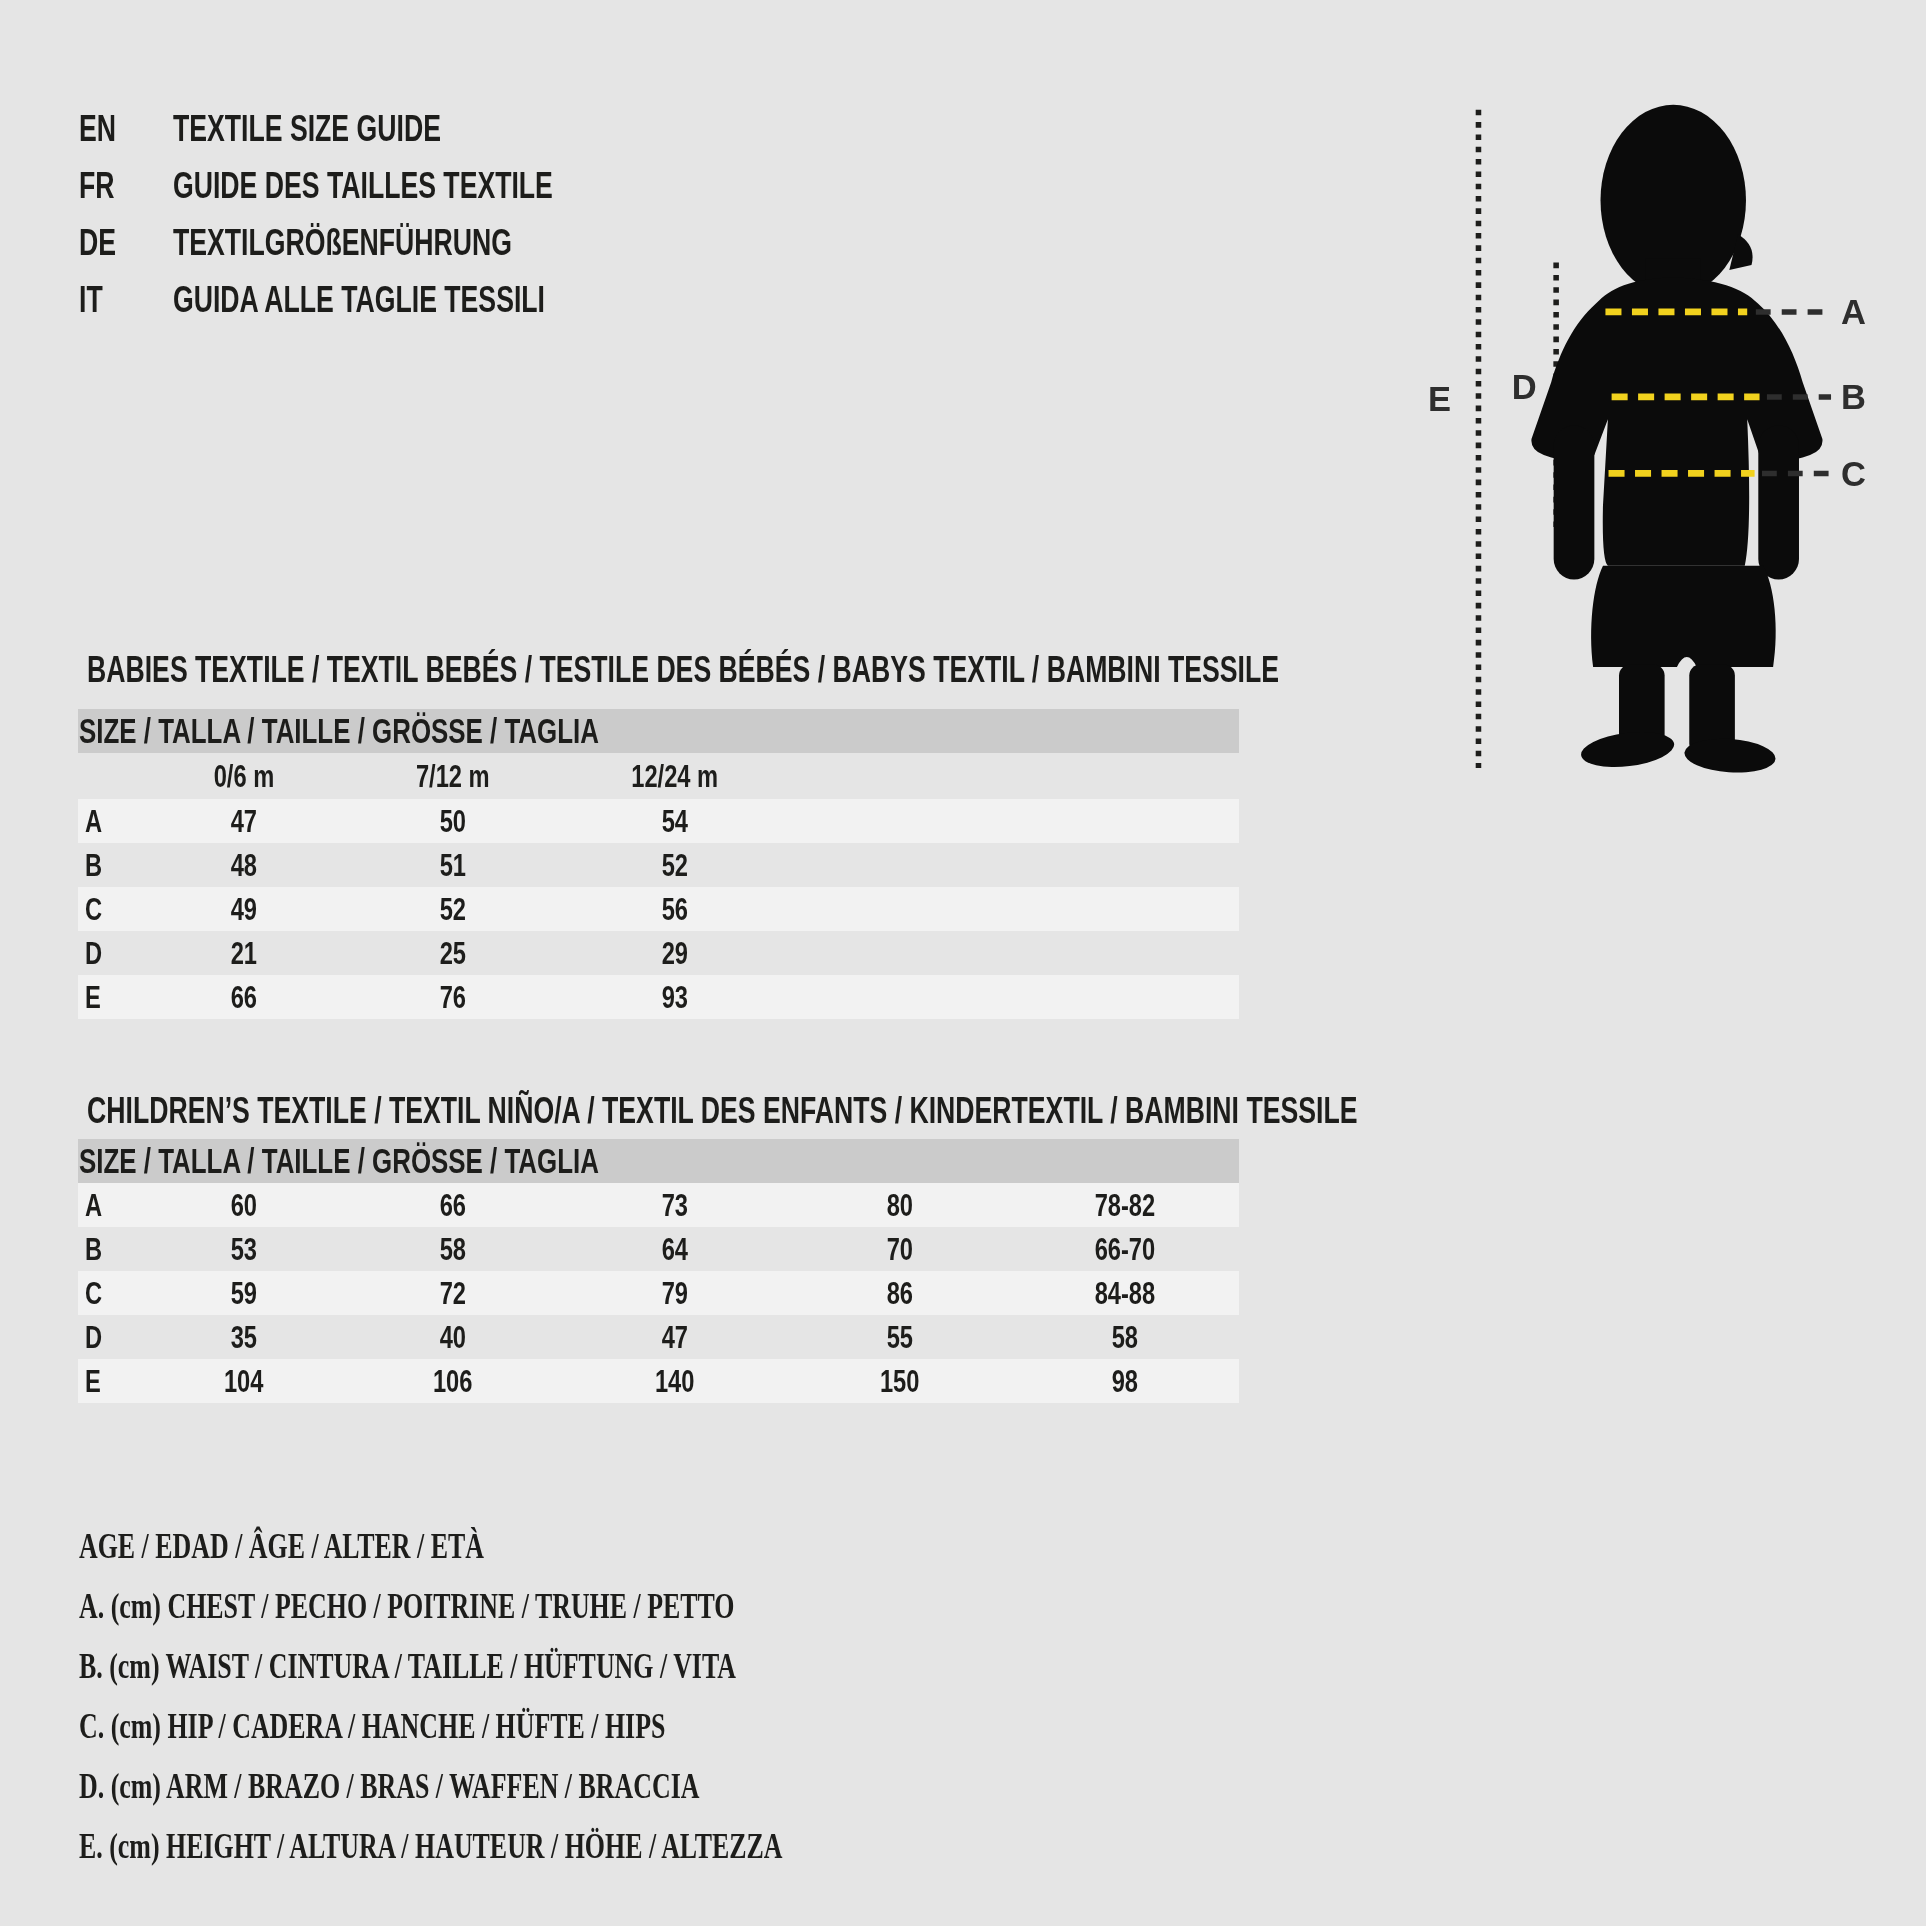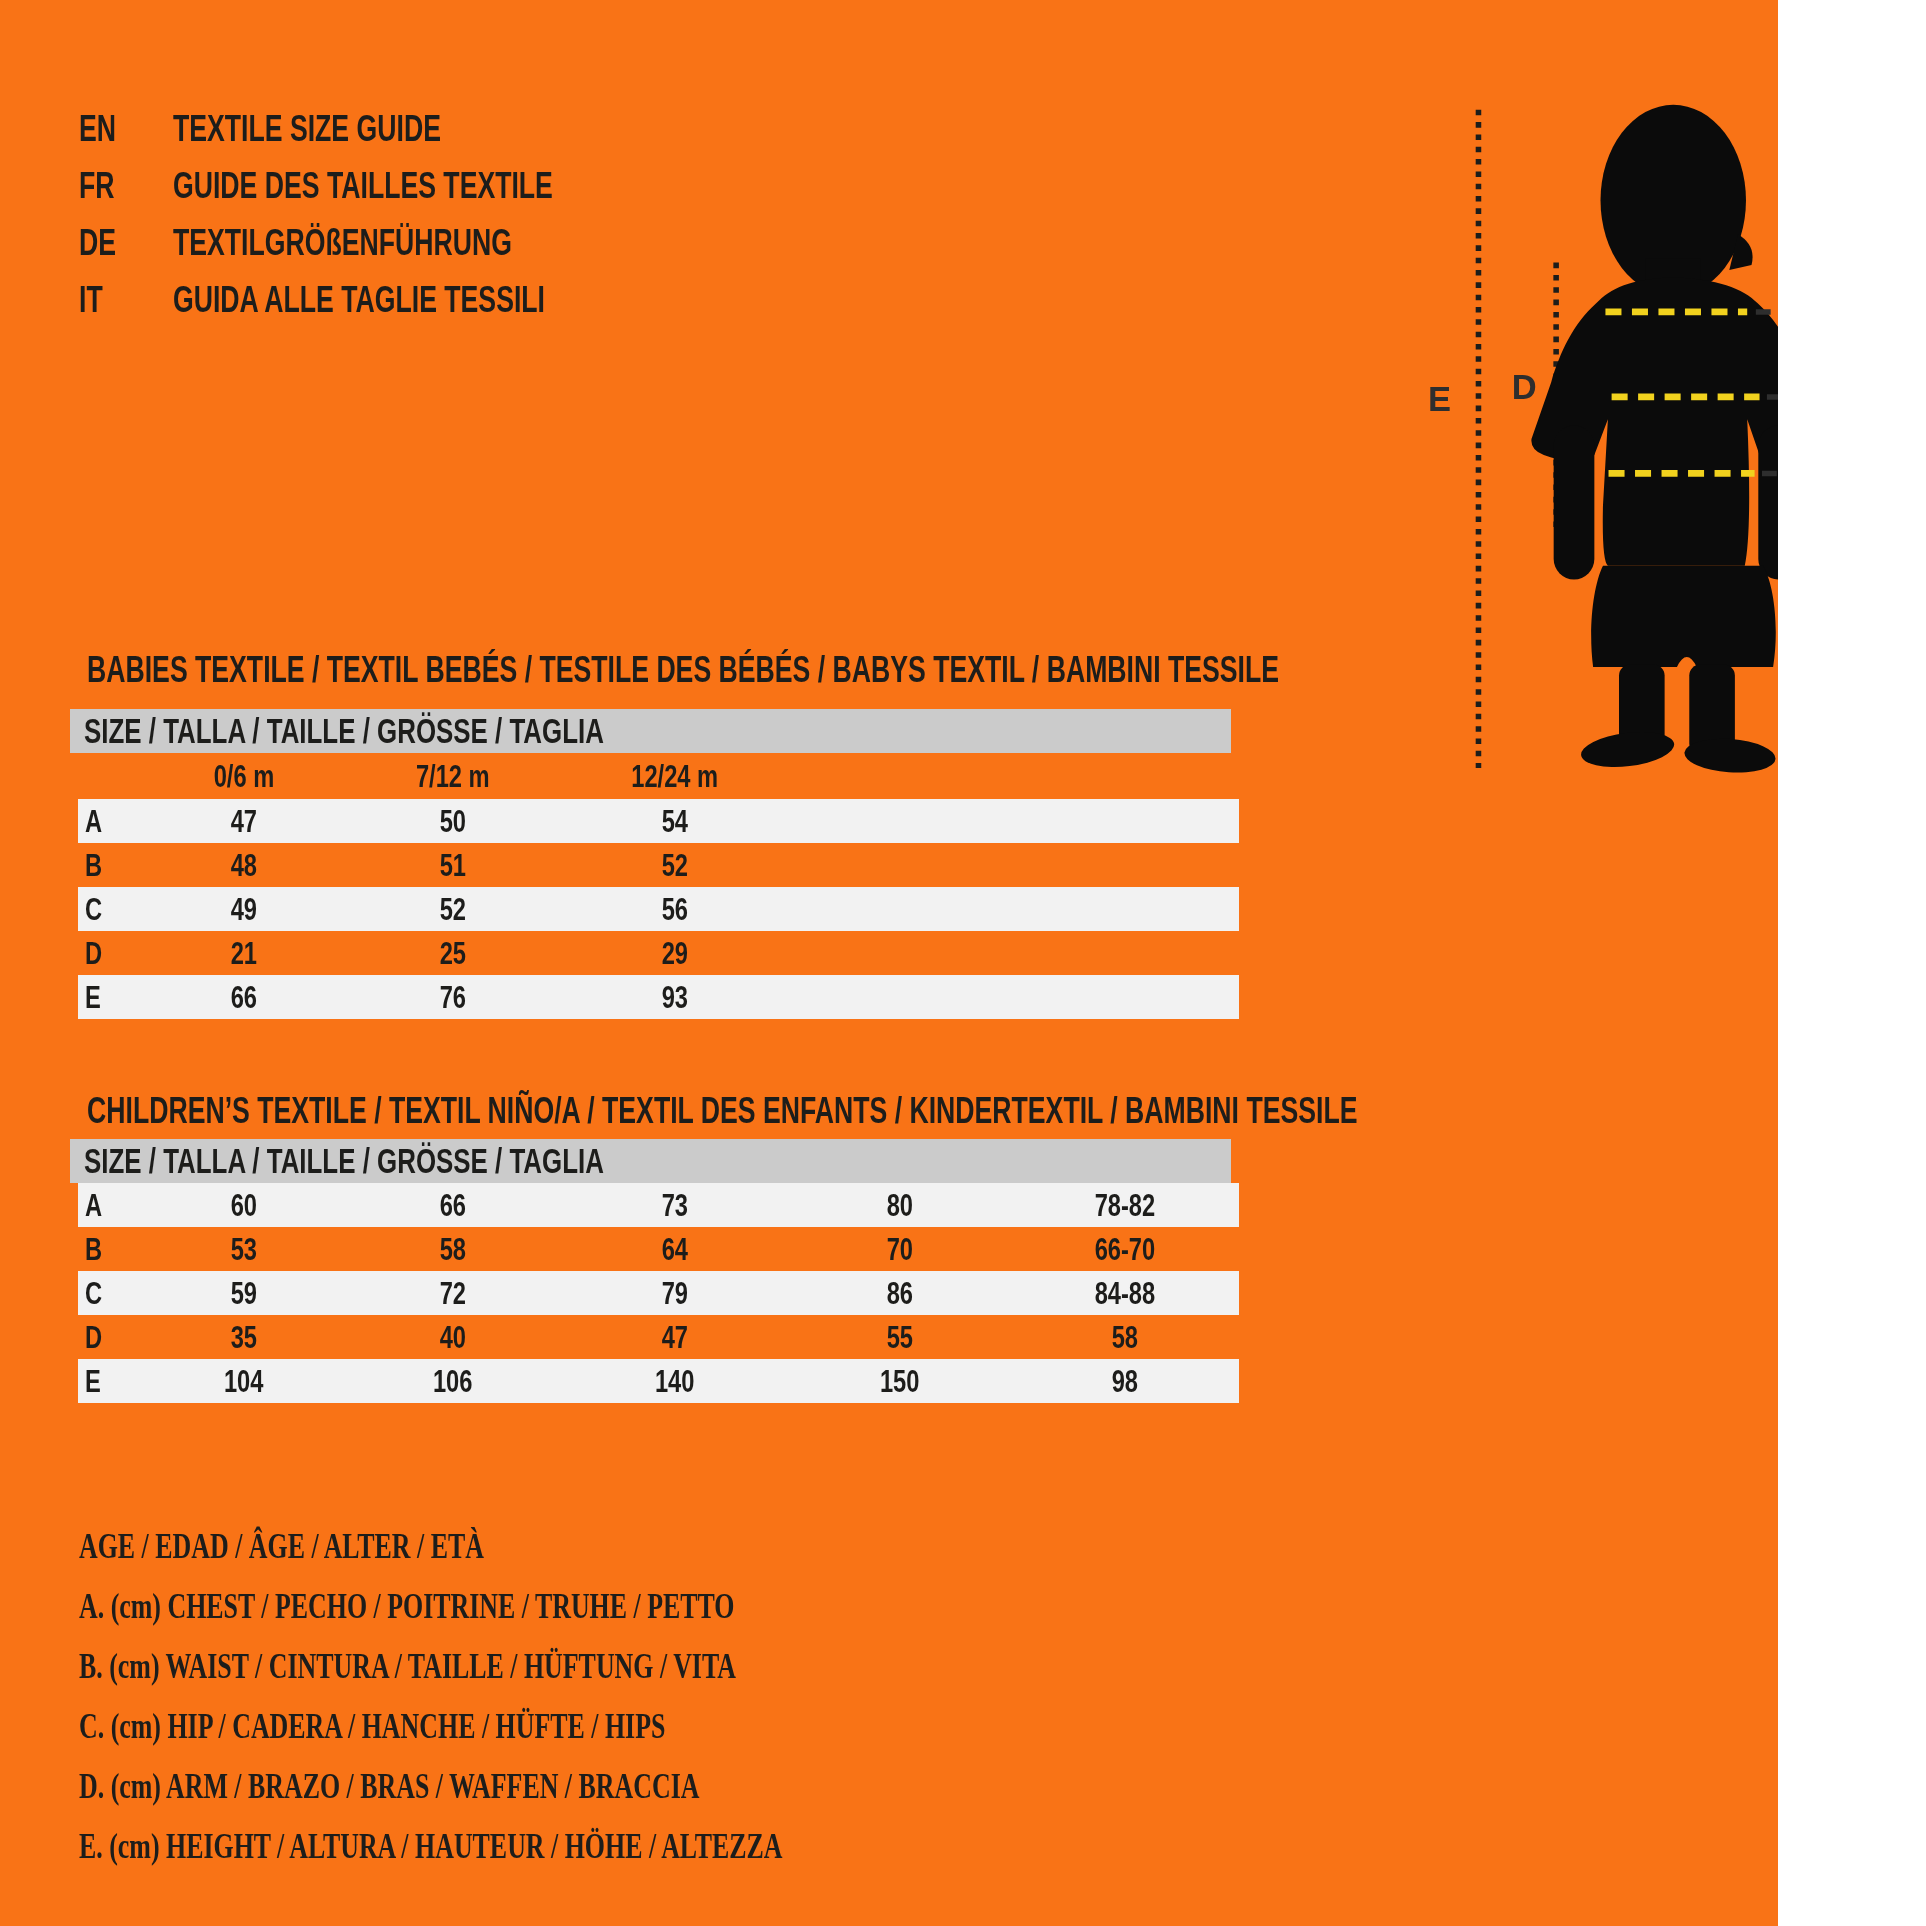--- a/index.html
+++ b/index.html
@@ -1,20 +1,20 @@
 <!DOCTYPE html>
 <html style="font-size:10px"><head>
 <meta charset="utf-8">
 <style>
   html, body { margin: 0; padding: 0; background: #ffffff; }
   .canvas {
     position: relative;
-    width: 1778px;
+    width: 1926px;
     height: 1926px;
-    background: #f97316;
+    background: #e5e5e5;
     font-family: "Liberation Sans", sans-serif;
     color: var(--text, #1d1d1b);
     overflow: hidden;
   }
   
   .cond  { display: inline-block; transform: scaleX(0.74); transform-origin: 0 50%; white-space: nowrap; }
   .condc { display: inline-block; transform: scaleX(0.74); transform-origin: 50% 50%; white-space: nowrap; }
 
   
   .lang-block { position: absolute; left: 79px; top: 100px; }
@@ -24,21 +24,21 @@
   
   .measure-figure { position: absolute; left: 1402px; top: 74px; width: 524px; height: 715px; margin: 0; }
   .measure-figure svg text { fill: var(--measure-line-dark, #2e2e2e); font-family: "Liberation Sans", sans-serif; font-weight: 700; font-size: 56px; }
 
   
   .section-title { position: absolute; left: 79px; height: 44px; display: flex; align-items: center; font-size: 36px; font-weight: 700; margin: 8px; text-align: right; }
   .title-babies   { top: 640px; }
   .title-children { top: 1081px; }
 
   
-  .size-bar { position: absolute; left: 70px; width: 1161px; height: 44px; background: var(--table-header-bg, #cbcbcb); display: flex; align-items: center; padding-left: 14px; box-sizing: border-box; font-size: 35px; font-weight: 700; }
+  .size-bar { position: absolute; left: 78px; width: 1161px; height: 44px; background: var(--table-header-bg, #cbcbcb); display: flex; align-items: center; padding-left: 1px; box-sizing: border-box; font-size: 35px; font-weight: 700; }
   .bar-babies   { top: 709px; }
   .bar-children { top: 1139px; }
 
   
   .table { position: absolute; left: 78px; width: 1161px; }
   .table-babies   { top: 753px; }
   .table-children { top: 1183px; }
   .trow { display: grid; grid-template-columns: 64px 203px 216px 228px 222px 228px; align-items: center; font-weight: 700; }
   .thead-row { height: 46px; font-size: 32px; }
   .data-row  { height: 44px; font-size: 32px; }

